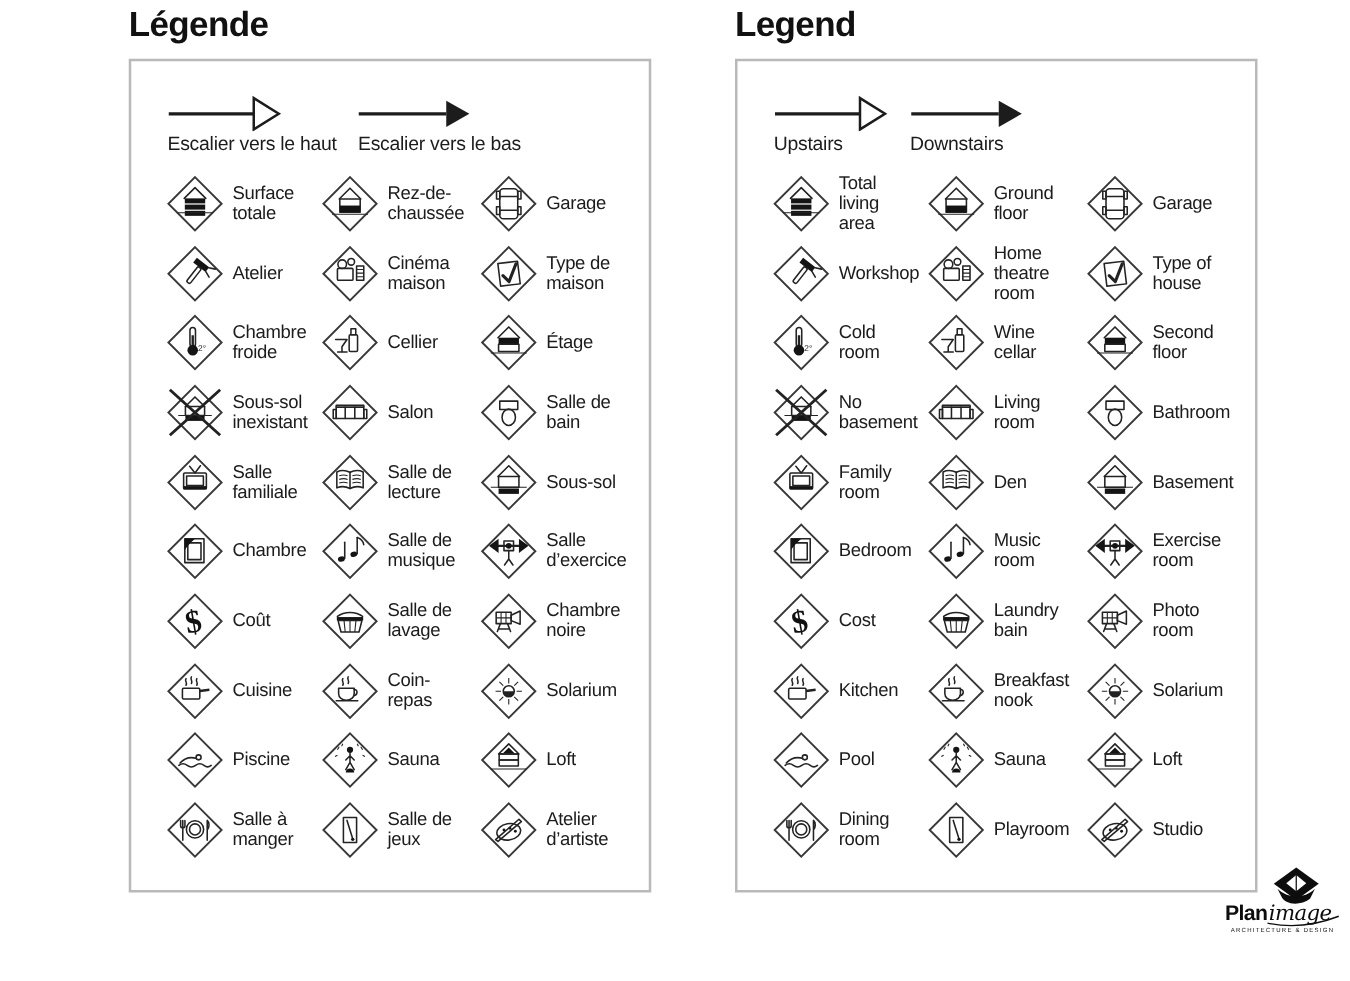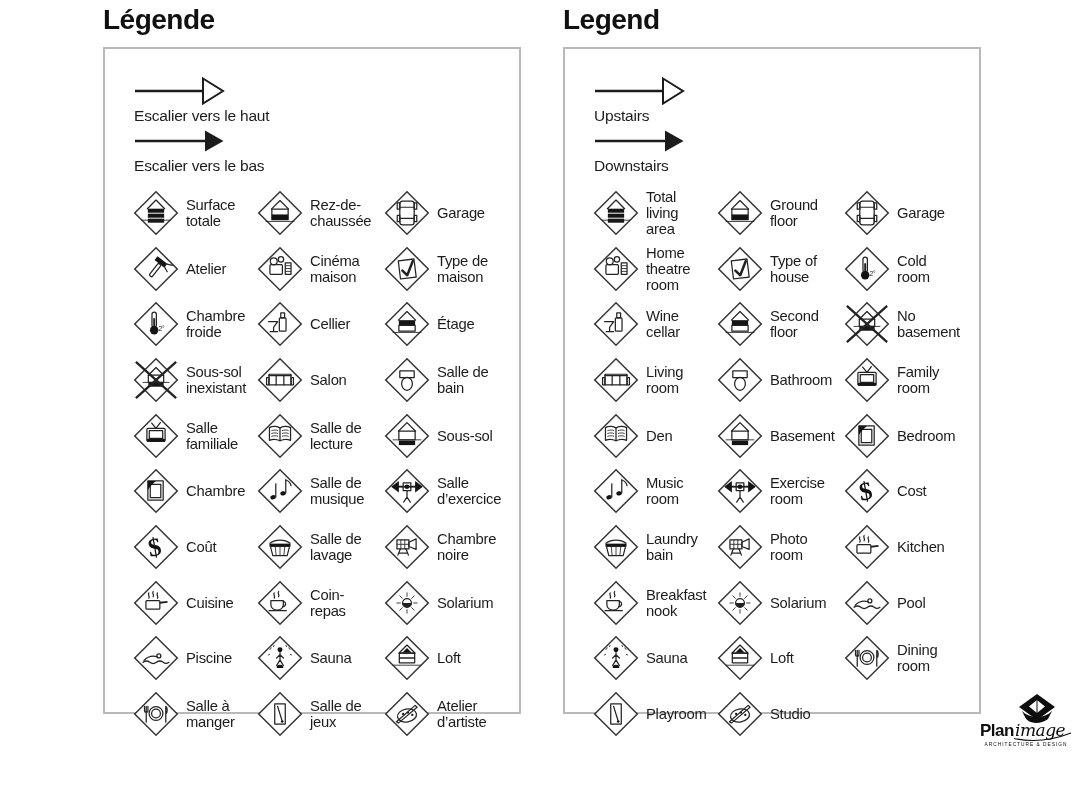--- a/index.html
+++ b/index.html
@@ -1,23 +1,23 @@
 <!DOCTYPE html>
 <html><head>
 <meta charset="utf-8">
 <style>
   html,body{margin:0;padding:0;background:#fff;}
   body{width:1080px;height:785px;font-family:"Liberation Sans",sans-serif;color:#1c1c1c;}
   .canvas{position:relative;width:1080px;height:785px;overflow:hidden;background:#fff;}
   .panel-wrap{position:absolute;top:0;width:490px;}
   .panel-wrap:nth-child(1){left:103px;}
-  .panel-wrap:nth-child(2){left:563px;}
+  .panel-wrap:nth-child(2){left:588px;}
   .title{margin:3px 0 11px 0;font-size:28px;line-height:33px;font-weight:bold;letter-spacing:-0.5px;color:#111;}
   .panel{box-sizing:border-box;width:418px;height:667px;border:2px solid #b9b9b9;background:#fff;}
-  .arrows{display:flex;padding:26px 0 0 29px;flex-direction:column;}
+  .arrows{display:flex;gap:17px;padding:26px 0 0 29px;}
   .arrow-group{display:flex;flex-direction:column;align-items:flex-start;}
   .arrow-svg{height:30px;display:block;}
   .arrow-label{font-size:15.5px;line-height:18px;margin-top:2px;white-space:nowrap;letter-spacing:-0.2px;}
   .grid{display:grid;grid-template-columns:124px 127px 140px;grid-auto-rows:55.7px;margin:10px 0 0 28px;}
   .cell{display:flex;align-items:center;gap:7px;}
   .dicon{width:46px;height:46px;flex:none;display:block;}
   .cell-label{font-size:14.8px;line-height:16px;white-space:pre-line;letter-spacing:-0.25px;}
   .dia{fill:#fff;stroke:#383838;stroke-width:1.6;}
   .ln{fill:none;stroke:#232323;stroke-width:1.3;stroke-linejoin:round;stroke-linecap:round;}
   .thin{fill:none;stroke:#232323;stroke-width:0.9;}
@@ -446,20 +446,31 @@
                 <rect x="13.8" y="13.5" width="2.7" height="6.5" class="ln"></rect>
                 <rect x="31.5" y="13.5" width="2.7" height="6.5" class="ln"></rect>
                 <rect x="13.8" y="26.5" width="2.7" height="6.5" class="ln"></rect>
                 <rect x="31.5" y="26.5" width="2.7" height="6.5" class="ln"></rect>
               </svg>
               <div class="cell-label">Garage</div>
             </div>
             <div class="cell">
               <svg class="dicon" viewBox="0 0 48 48">
                 <polygon class="dia" points="24,1.8 46.2,24 24,46.2 1.8,24"></polygon>
+                <g transform="rotate(38 24 24)">
+                  <rect x="17" y="12.5" width="13" height="5" class="fl"></rect>
+                  <path d="M30,13 l5,-2.5 M30,17 l5,2" class="ln"></path>
+                  <rect x="22.2" y="17.5" width="3.6" height="16" rx="1.5" class="ln"></rect>
+                </g>
+              </svg>
+              <div class="cell-label">Workshop</div>
+            </div>
+            <div class="cell">
+              <svg class="dicon" viewBox="0 0 48 48">
+                <polygon class="dia" points="24,1.8 46.2,24 24,46.2 1.8,24"></polygon>
                 <circle cx="17.5" cy="16" r="3.6" class="ln"></circle>
                 <circle cx="25" cy="14" r="2.8" class="ln"></circle>
                 <rect x="13.5" y="19.5" width="13" height="10" rx="1" class="ln"></rect>
                 <rect x="29.5" y="17.5" width="6" height="12" class="ln"></rect>
                 <line x1="29.5" y1="20.5" x2="35.5" y2="20.5" class="thin"></line>
                 <line x1="29.5" y1="23.5" x2="35.5" y2="23.5" class="thin"></line>
                 <line x1="29.5" y1="26.5" x2="35.5" y2="26.5" class="thin"></line>
               </svg>
               <div class="cell-label">Home
 theatre

